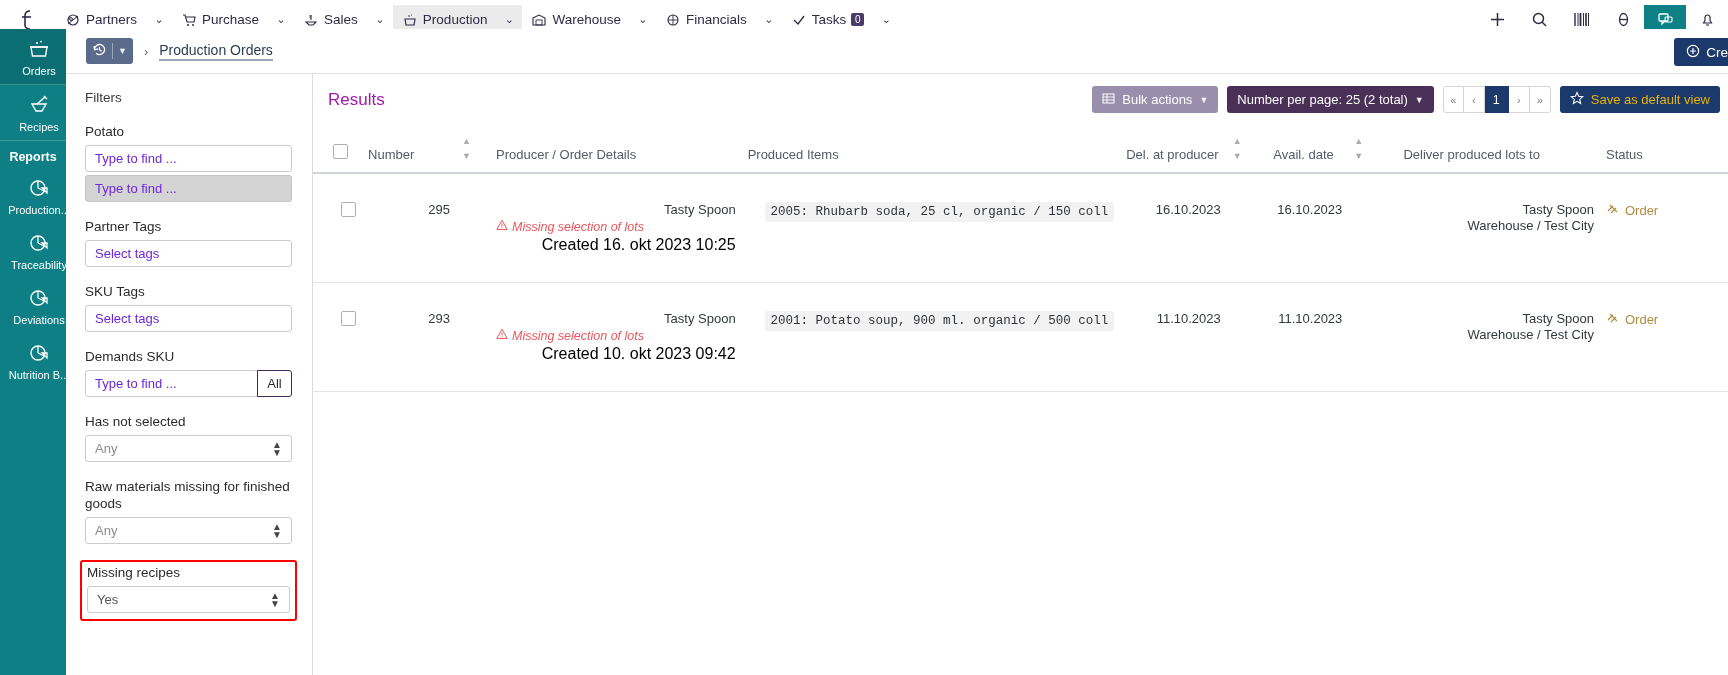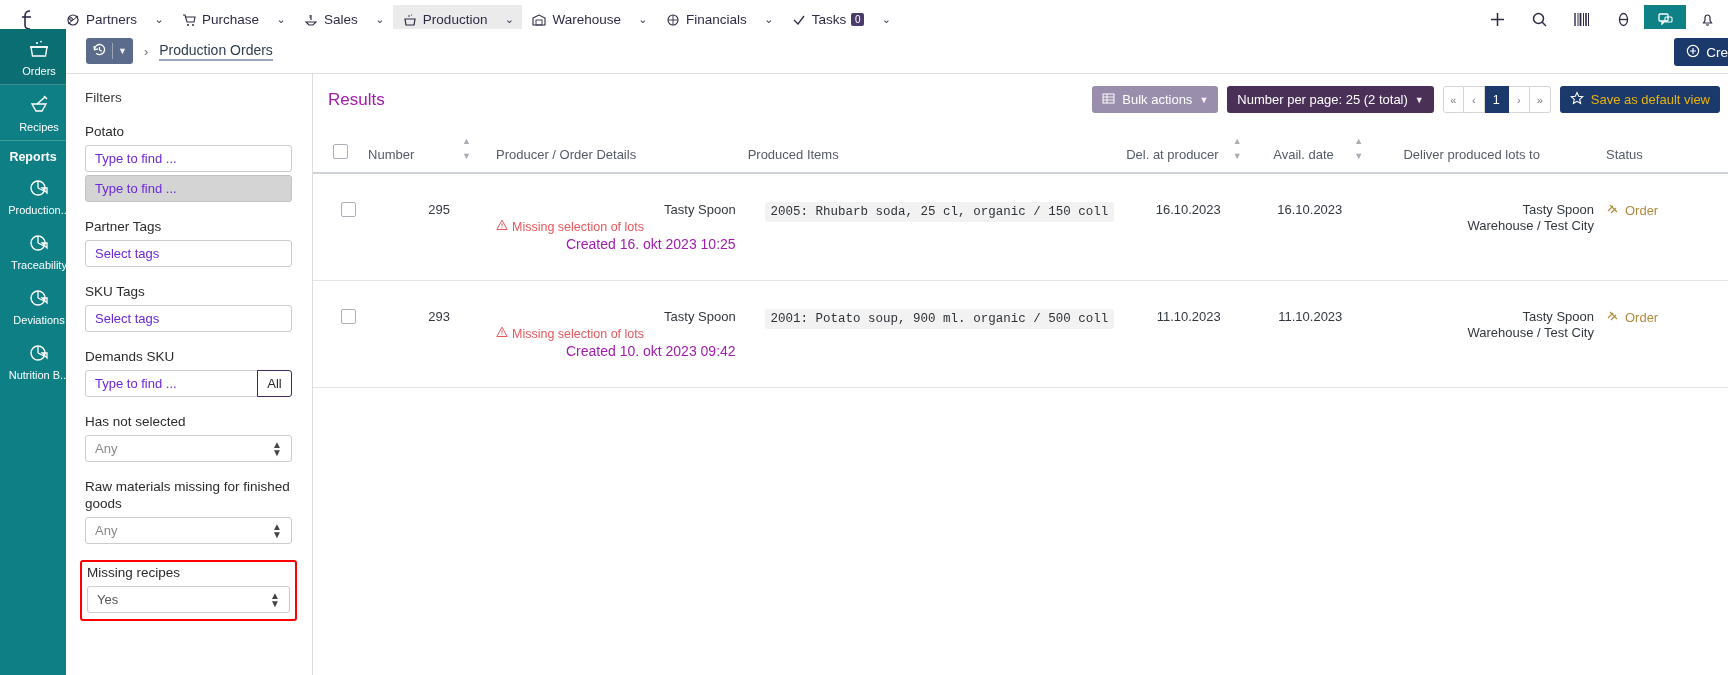--- a/index.html
+++ b/index.html
@@ -181,22 +181,22 @@
   .c-dels { width: 38px; }
   .c-avail{ width: 76px; }
   .c-avs  { width: 46px; }
   .c-lots { width: 190px; }
   .c-stat { width: 120px; }
   .chk {
     width: 15px; height: 15px; border: 1px solid #aab0b8; border-radius: 2px;
     background: #fff; display: inline-block; cursor: pointer;
   }
   .sort-ico { color: #a8adb4; font-size: 9px; line-height: 7px; }
-  .warn { color: #e8575c; font-size: 12.5px; display: flex; align-items: center; gap: 4px; margin-top: 2px; }
-  .created { color: #a21caf; font-size: 14px; margin-top: 2px; }
+  .warn { color: #e8575c; font-size: 12.5px; display: flex; align-items: center; gap: 4px; margin-top: 2px; font-style: italic; }
+  .created { color: #000000; font-size: 16px; margin-top: 2px; }
   .codechip {
     display: inline-block; background: #f2f2f2; border-radius: 3px;
     font-family: "Liberation Mono", monospace; font-size: 12.5px; color: #2f3338;
     padding: 3px 6px; white-space: nowrap;
   }
   .lots2 { line-height: 16px; }
   .status { color: #b08a3e; display: flex; align-items: center; gap: 5px; font-size: 13px; white-space: nowrap; }
 </style>
 </head>
 <body>

